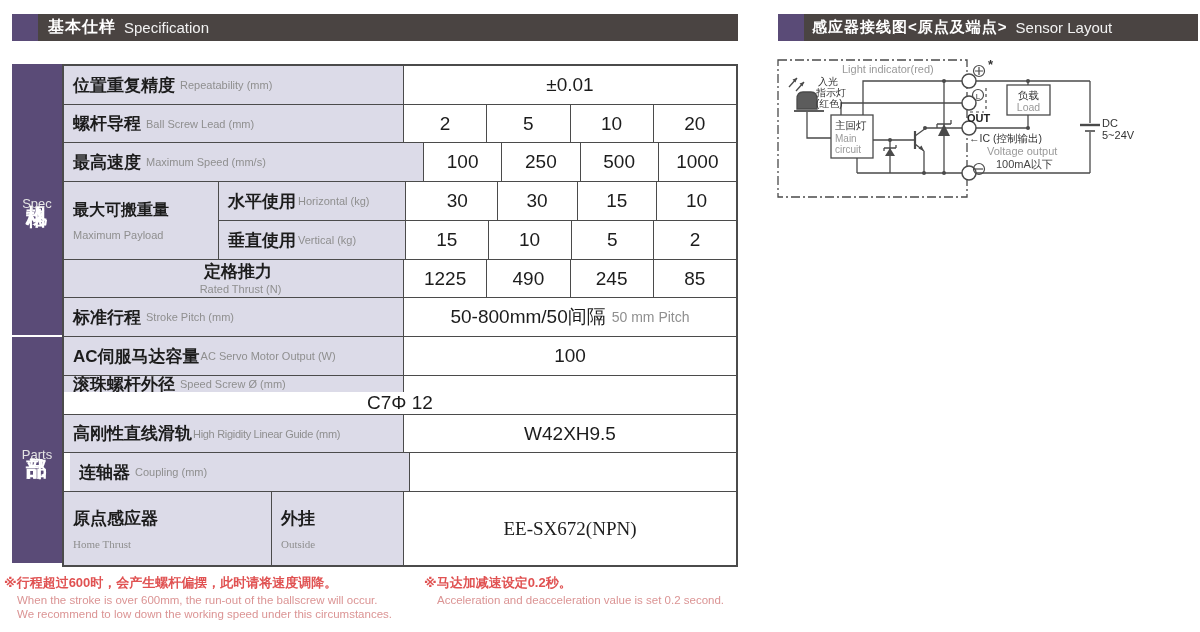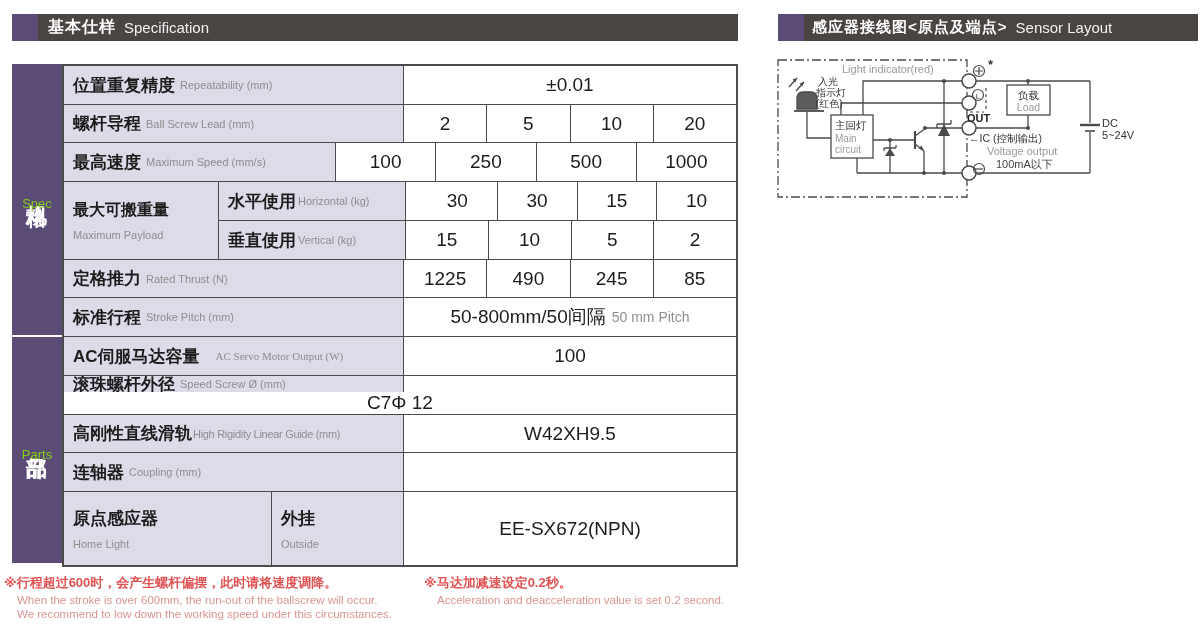--- a/index.html
+++ b/index.html
@@ -9,21 +9,21 @@
 
   
   .hbar { position:absolute; height:27px; background:#4a4442; display:flex; align-items:center; }
   .hbar .sq { position:absolute; left:0; top:0; bottom:0; width:26px; background:#5a4b77; }
   .hbar .t-cn { color:#fff; font-weight:bold; font-size:16px; margin-left:36px; letter-spacing:1px; white-space:nowrap; }
   .hbar .t-en { color:#f2f2f2; font-size:15px; margin-left:8px; white-space:nowrap; }
 
   
   .band { position:absolute; left:12px; width:50px; background:#5a4b77; display:flex; flex-direction:column; align-items:center; justify-content:center; }
   .band .cn { writing-mode:vertical-rl; text-orientation:upright; color:#fff; font-weight:bold; font-size:21px; line-height:1.1; letter-spacing:2px; }
-  .band .en { color:#84cc16; font-size:13px; margin-top:4px; }
+  .band .en { color:#e5e5e5; font-size:13px; margin-top:4px; }
 
   
   #spec-table { position:absolute; left:62px; top:64px; width:676px; border:2px solid #4b4b4b; background:#fff; }
   .trow { display:flex; border-bottom:1.5px solid #4b4b4b; }
   .trow:last-child { border-bottom:none; }
   .lcell { background:#dcdbe8; border-right:1.5px solid #4b4b4b; display:flex; align-items:center; padding-left:9px; overflow:hidden; }
   .lcell.stack { flex-direction:column; align-items:flex-start; justify-content:center; }
   .lbl-cn { font-weight:bold; font-size:17px; white-space:nowrap; }
   .lbl-en { font-size:11px; color:#8f8f8f; margin-left:5px; white-space:nowrap; }
   .stack .lbl-en { margin-left:0; margin-top:8px; }
@@ -88,21 +88,21 @@
       </div>
       <div class="vals">
         <div class="vcell">2</div>
         <div class="vcell">5</div>
         <div class="vcell">10</div>
         <div class="vcell">20</div>
       </div>
     </div>
 
     <div class="trow" style="height:39px;">
-      <div class="lcell" style="width:272px;align-items:center;">
+      <div class="lcell" style="width:360px;align-items:center;">
         <span class="lbl-cn">最高速度</span>
         <span class="lbl-en">Maximum Speed (mm/s)</span>
       </div>
       <div class="vals">
         <div class="vcell">100</div>
         <div class="vcell">250</div>
         <div class="vcell">500</div>
         <div class="vcell">1000</div>
       </div>
     </div>
@@ -134,21 +134,21 @@
             <div class="vcell">15</div>
             <div class="vcell">10</div>
             <div class="vcell">5</div>
             <div class="vcell">2</div>
           </div>
         </div>
       </div>
     </div>
 
     <div class="trow" style="height:38px;">
-      <div class="lcell" style="width:340px;">
+      <div class="lcell" style="width:340px;flex-direction:column;">
         <span class="lbl-cn">定格推力</span>
         <span class="lbl-en">Rated Thrust (N)</span>
       </div>
       <div class="vals">
         <div class="vcell">1225</div>
         <div class="vcell">490</div>
         <div class="vcell">245</div>
         <div class="vcell">85</div>
       </div>
     </div>
@@ -160,52 +160,52 @@
       </div>
       <div class="vspan">
         <span>50-800mm/50间隔</span>
         <span class="sub-en">50 mm Pitch</span>
       </div>
     </div>
 
     <div class="trow" style="height:39px;">
       <div class="lcell" style="width:340px;">
         <span class="lbl-cn">AC伺服马达容量</span>
-        <span class="lbl-en" style="margin-left:16px;font-family:Liberation Serif, serif;">AC Servo Motor Output (W)</span>
+        <span class="lbl-en" style="margin-left:1px;">AC Servo Motor Output (W)</span>
       </div>
       <div class="vspan">100</div>
     </div>
 
     <div class="trow" style="height:39px;flex-direction:column;">
       <div class="lcell" style="width:340px;">
         <span class="lbl-cn">滚珠螺杆外径</span>
         <span class="lbl-en">Speed Screw Ø (mm)</span>
       </div>
       <div class="vspan">C7Φ 12</div>
     </div>
 
     <div class="trow" style="height:38px;">
       <div class="lcell" style="width:340px;">
         <span class="lbl-cn">高刚性直线滑轨</span>
         <span class="lbl-en" style="margin-left:1px; letter-spacing:-0.3px;">High Rigidity Linear Guide (mm)</span>
       </div>
       <div class="vspan">W42XH9.5</div>
     </div>
 
-    <div class="trow" style="height:39px;">
+    <div class="trow" style="height:39px;padding-left:6px;">
       <div class="lcell" style="width:340px;">
         <span class="lbl-cn">连轴器</span>
         <span class="lbl-en">Coupling (mm)</span>
       </div>
     </div>
 
-    <div class="trow" style="height:73px;">
+    <div class="trow" style="height:73px;font-family:Liberation Serif, serif;">
       <div class="lcell stack" style="width:208px;">
         <span class="lbl-cn">原点感应器</span>
-        <span class="lbl-en">Home Light</span>
+        <span class="lbl-en">Home Thrust</span>
       </div>
       <div class="lcell stack" style="width:132px;">
         <span class="lbl-cn">外挂</span>
         <span class="lbl-en">Outside</span>
       </div>
       <div class="vspan">EE-SX672(NPN)</div>
     </div>
 
   </div>
 

